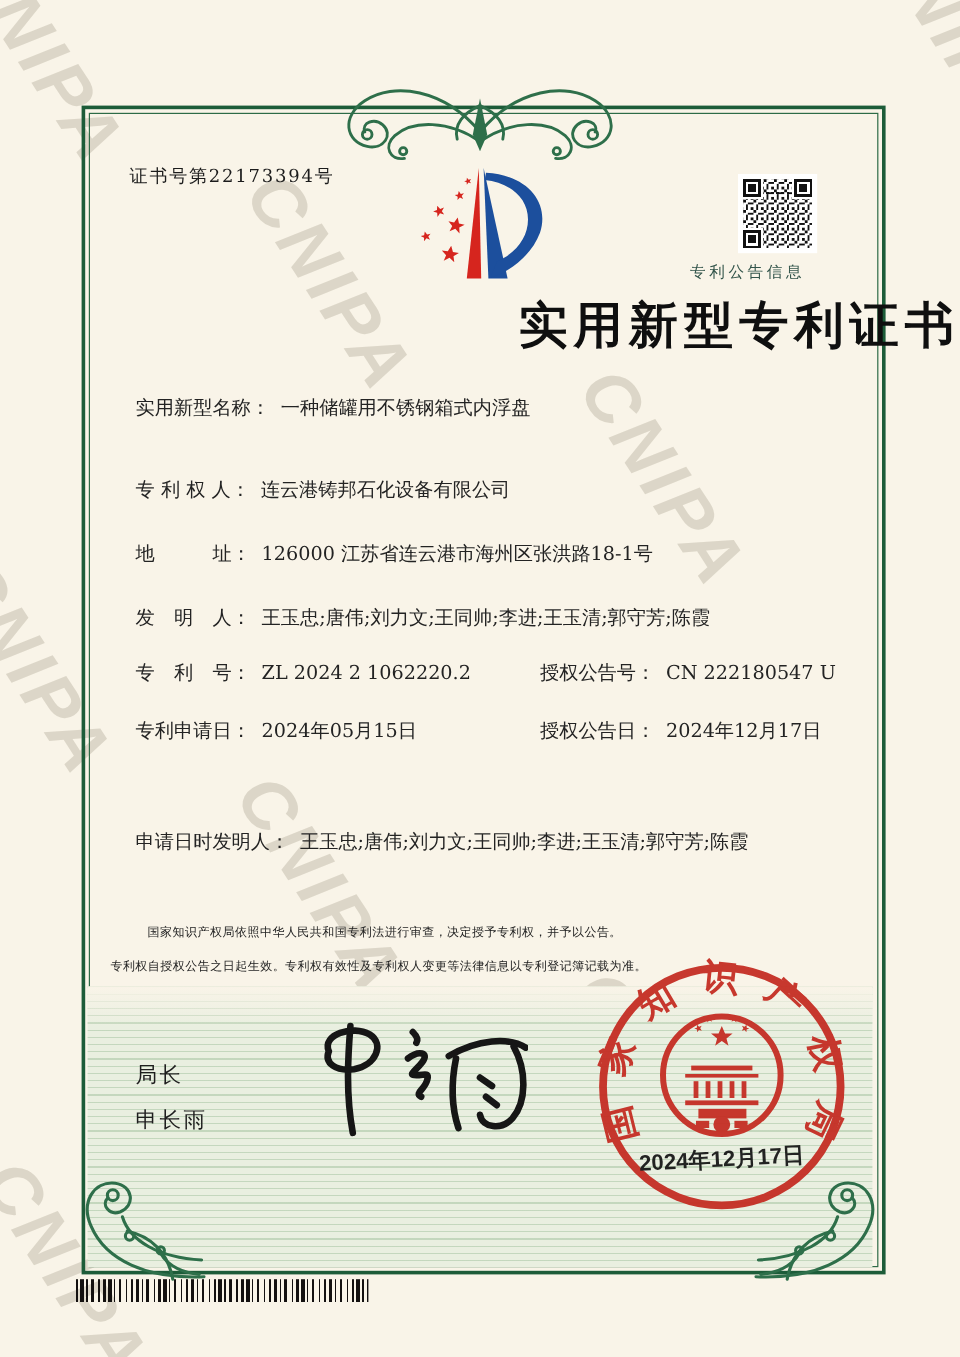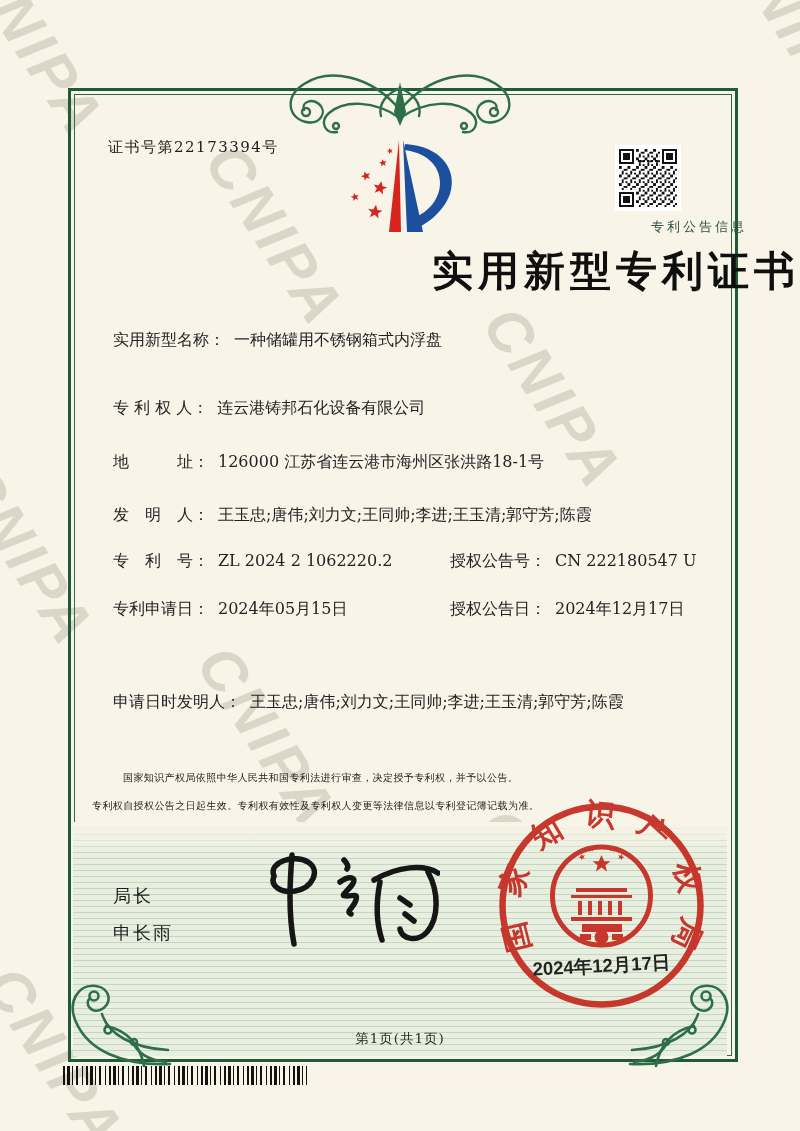--- a/index.html
+++ b/index.html
@@ -33,21 +33,21 @@
   }
   .band::before{
     content:"";position:absolute;left:0;top:0;right:0;height:34px;
     background:linear-gradient(180deg,#f9f4e8 0%,rgba(249,244,232,0) 100%);
   }
   .content{position:absolute;inset:0;z-index:5;}
   .cert-no{position:absolute;left:108px;top:138px;font-size:15px;letter-spacing:1.5px;}
   .logo{position:absolute;left:345px;top:136px;}
   .qr{position:absolute;left:615px;top:145px;background:#fff;padding:2px;}
   .qr-caption{
-    position:absolute;left:575px;top:218px;width:172px;text-align:right;
+    position:absolute;left:575px;top:218px;width:172px;text-align:left;
     font-size:13px;letter-spacing:3px;color:#32544a;
   }
   .doc-title{
     position:absolute;left:0;top:244px;width:100%;text-align:right;
     font-size:41px;font-weight:700;letter-spacing:5px;color:#0f0f0f;
   }
   .row{position:absolute;left:113px;font-size:16px;white-space:nowrap;color:#232323;}
   .row .val{margin-left:9px;}
   .cell2{position:absolute;left:337px;top:0;text-align:right;}
   .cell2 .val{margin-left:9px;}
@@ -262,17 +262,16 @@
         <rect x="124" y="103" width="4" height="14"></rect>
         <rect x="77" y="119" width="61" height="4"></rect>
         <rect x="88" y="126" width="40" height="8"></rect>
         <circle cx="107.5" cy="139" r="7"></circle>
         <rect x="86" y="136" width="11" height="6"></rect>
           <rect x="118" y="136" width="11" height="6"></rect>
       </g>
       <text x="107.5" y="174" text-anchor="middle" font-size="18.5" font-weight="bold" fill="#141414" transform="rotate(-3 107.5 170)" style="font-family:'Liberation Sans','DejaVu Sans',sans-serif">2024年12月17日</text>
     </svg>
 
-    <div class="page-info">第1页(共1页)</div>
   </div>
 
   <div class="barcode"></div>
 </div>
 
 </body></html>

